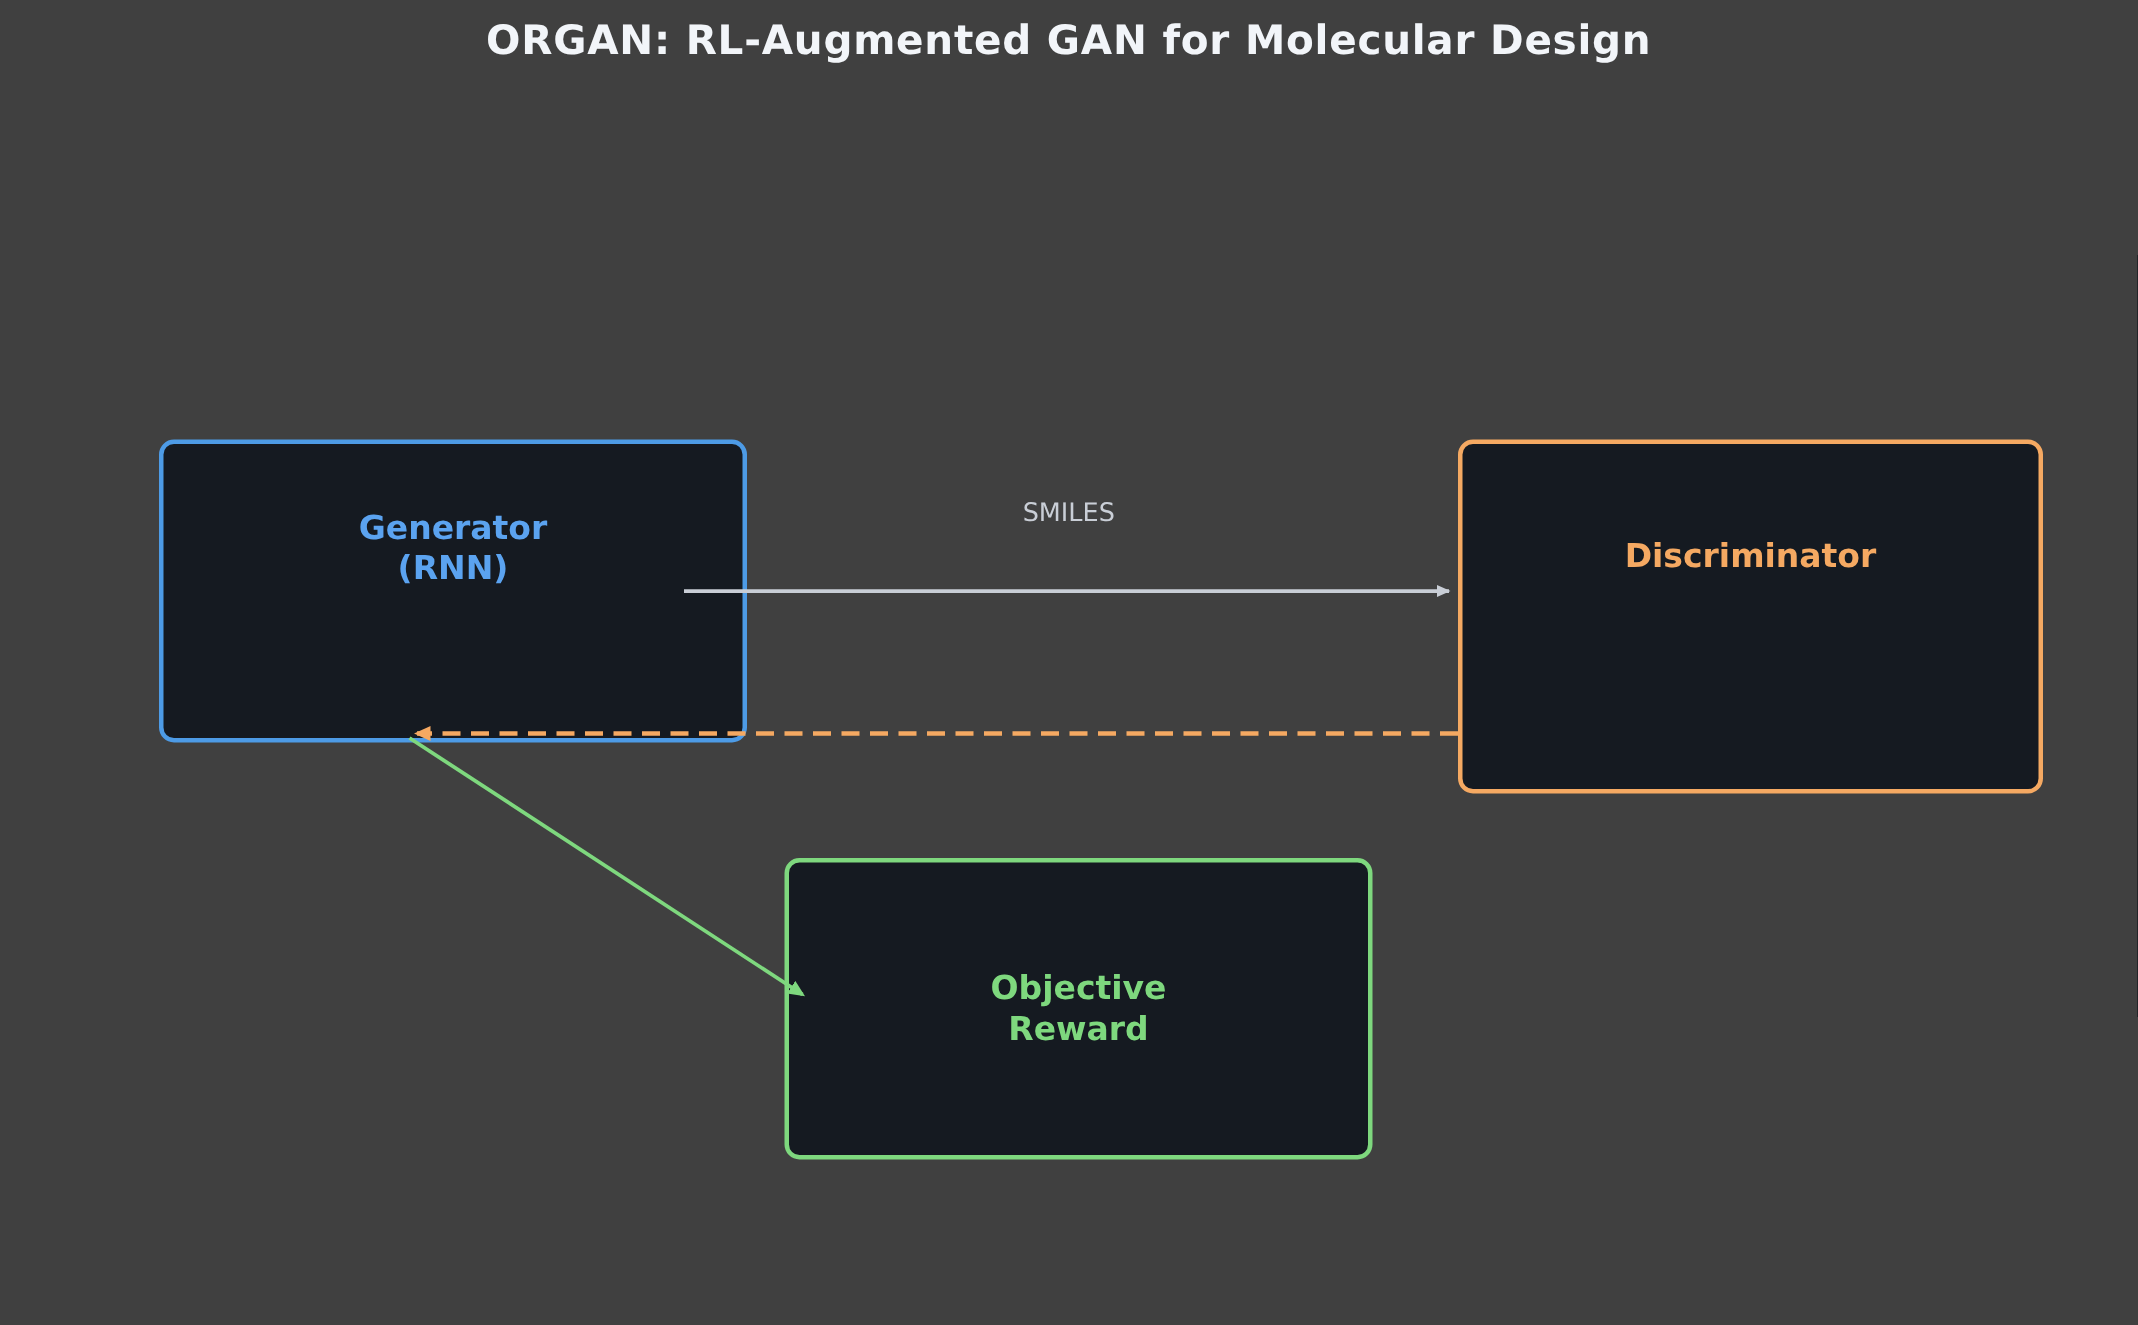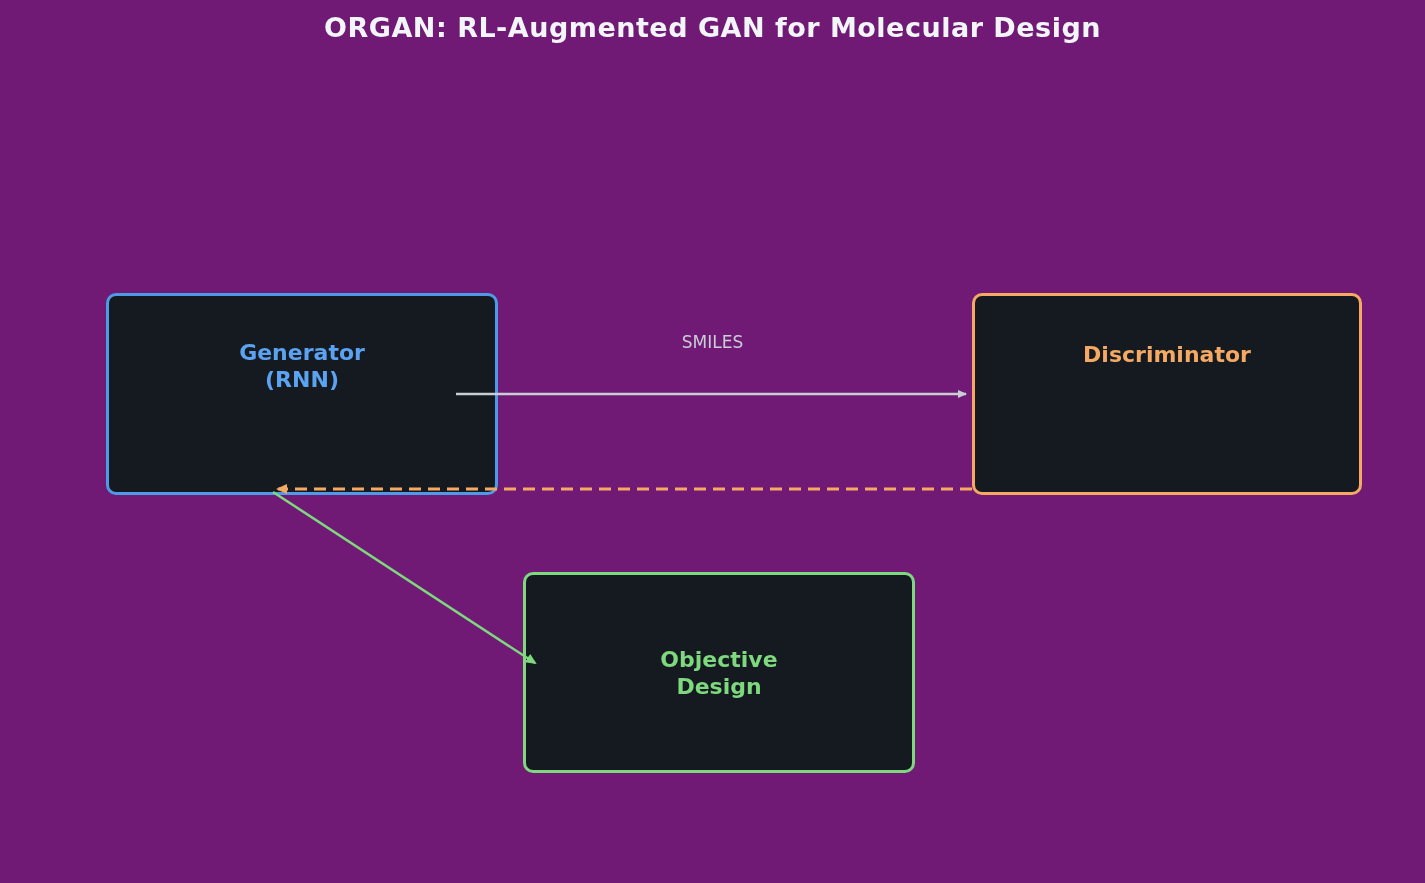--- a/index.html
+++ b/index.html
@@ -8,21 +8,21 @@
     background: #0d1117;
     width: 1425px;
     height: 883px;
     overflow: hidden;
     font-family: "DejaVu Sans", "Liberation Sans", sans-serif;
   }
   .canvas {
     position: relative;
     width: 1425px;
     height: 883px;
-    background: #701a75;
+    background: #404040;
   }
   .diagram-title {
     position: absolute;
     top: 12px;
     left: 0;
     width: 100%;
     text-align: center;
     color: #f2f5f9;
     font-size: 27px;
     font-weight: bold;
@@ -63,21 +63,21 @@
     height: 202px;
     border: 3px solid #4d9be6;
     color: #5ba3f0;
     padding-bottom: 56px;
     margin-left: 44px;
   }
   .node-discriminator {
     left: 972px;
     top: 293px;
     width: 390px;
-    height: 202px;
+    height: 236px;
     border: 3px solid #f5a962;
     color: #f5a962;
     padding-bottom: 80px;
   }
   .node-objective {
     left: 523px;
     top: 572px;
     width: 392px;
     height: 201px;
     border: 3px solid #7ed87e;
@@ -114,21 +114,21 @@
     <div>Generator</div>
     <div>(RNN)</div>
   </div>
 
   <div class="node node-discriminator">
     <div>Discriminator</div>
   </div>
 
   <div class="node node-objective">
     <div>Objective</div>
-    <div>Design</div>
+    <div>Reward</div>
   </div>
 
   <div class="edge-label-smiles">SMILES</div>
 
   <svg class="edges-overlay" width="1425" height="883" viewBox="0 0 1425 883" xmlns="http://www.w3.org/2000/svg">
     <defs>
       <marker id="arrow-gray" markerWidth="10" markerHeight="10" refX="8" refY="4" orient="auto" markerUnits="userSpaceOnUse">
         <path d="M0,0 L9,4 L0,8 z" fill="#c9ced6"></path>
       </marker>
       <marker id="arrow-orange" markerWidth="12" markerHeight="12" refX="9" refY="5" orient="auto" markerUnits="userSpaceOnUse">

